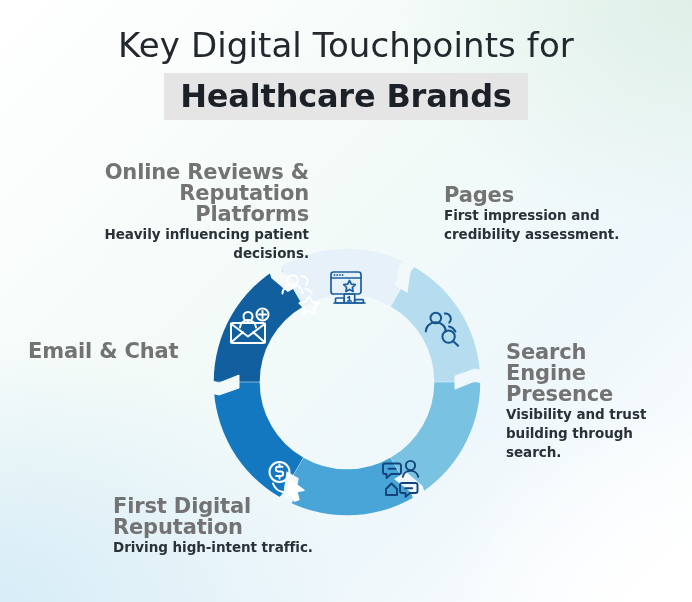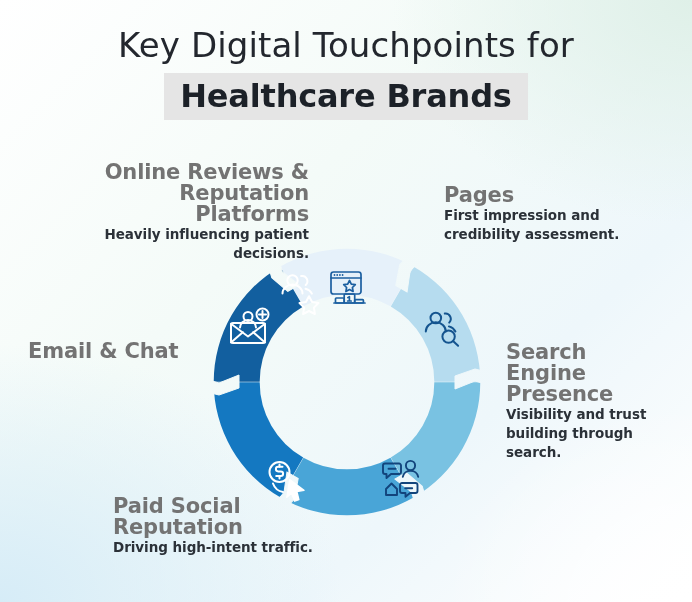--- a/index.html
+++ b/index.html
@@ -225,21 +225,21 @@
   <div class="label-block" id="lbl-search">
     <div class="label-title">
       <span>Search</span><br>
       <span>Engine Presence</span>
     </div>
     <div class="label-desc">Visibility and trust building through search.</div>
   </div>
 
   <div class="label-block" id="lbl-paid">
     <div class="label-title">
-      <span>Paid Social</span><br>
+      <span>First Digital</span><br>
       <span>Reputation</span>
     </div>
     <div class="label-desc">Driving high-intent traffic.</div>
   </div>
 
   <div class="label-block" id="lbl-social">
   </div>
 
 </div>
 

